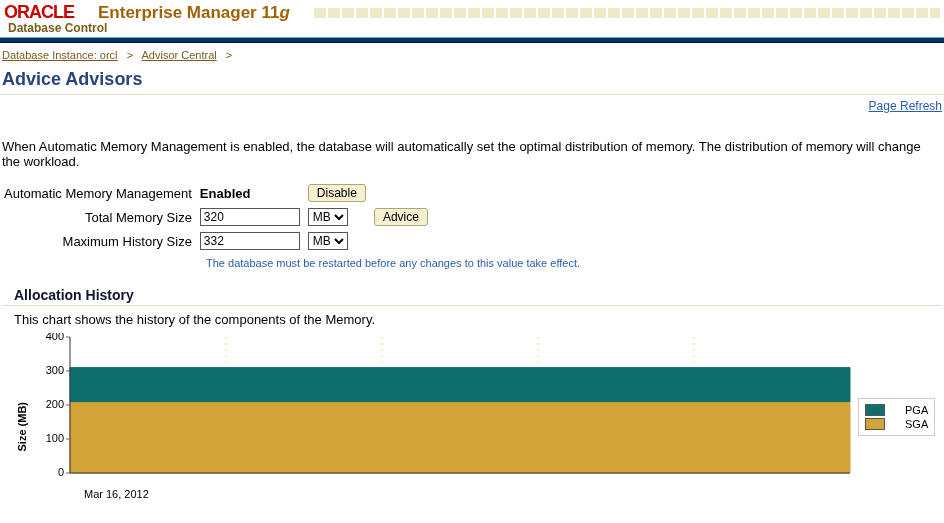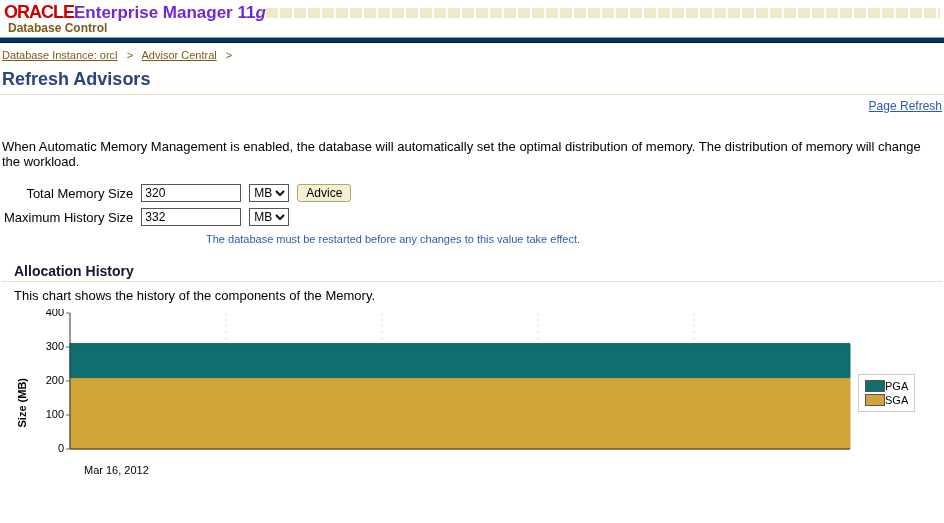--- a/index.html
+++ b/index.html
@@ -1,19 +1,19 @@
 <!DOCTYPE html>
 <html><head>
 <meta charset="utf-8">
 <style>
   body{margin:0;padding:0;font-family:Arial,Helvetica,sans-serif;font-size:12px;color:#000;background:#fff}
   .hdr{padding:2px 4px 0 4px}
-  .logo-row{display:flex;align-items:baseline;gap:0}
+  .logo-row{display:flex;align-items:baseline;gap:24px}
   .oracle{color:#c00;font:bold 18px Arial;letter-spacing:-1px}
-  .em{color:#6d28d9;font:bold 17px Arial}
+  .em{color:#a16207;font:bold 17px Arial}
   .em .g{font-style:italic}
   .stripes{flex:1;height:10px;background:repeating-linear-gradient(90deg,#eeeac8 0 12px,#fff 12px 14px)}
   .dbc{color:#7a5c1c;font:bold 12px Arial;margin:-2px 0 0 4px}
   .topbar{height:4px;background:#036;border-top:1px solid #7aa;border-bottom:1px solid #013;margin-top:2px}
   .crumbs{color:#7a5c1c;font-size:11px;padding:6px 2px}
   .crumbs a{color:#7a5c1c;text-decoration:underline}
   .crumbs .sep{color:#7a5c1c;padding:0 6px}
   h1.page{color:#2a4480;font:bold 18px Arial;margin:2px 0 4px 0;padding:0 2px}
   .thinrule{height:1px;background:#e5e1c5}
   .refresh{float:right;color:#2a5db0;font-size:12px;padding:4px 2px}
@@ -27,21 +27,21 @@
   input.text{width:92px;font-size:12px;padding:1px 3px;border:1px solid #555}
   select.unit{font-size:12px;border:1px solid #555;background:#fff}
   .note{color:#2a5db0;font-size:11px;padding-left:206px;padding-top:4px}
   h2.section{color:#0f172a;font:bold 14px Arial;margin:18px 0 2px 14px}
   .secrule{height:1px;background:#e5e1c5;margin:0 2px}
   .chartdesc{padding:6px 2px 6px 14px;font-size:13px}
   .chartwrap{display:flex;align-items:center;padding-left:14px}
   .ylab{writing-mode:vertical-rl;transform:rotate(180deg);font:bold 11px Arial;padding:0 2px 20px 4px}
   .chart{position:relative}
   .legend{margin-left:6px;border:1px solid #ccc;padding:4px 6px}
-  .legend .row{display:flex;align-items:center;gap:0;font-size:11px;padding:1px 0}
+  .legend .row{display:flex;align-items:center;gap:20px;font-size:11px;padding:1px 0}
   .swatch{width:18px;height:10px;border:1px solid #555}
   .xticks{display:flex;justify-content:space-between;font-size:11px;padding-left:38px}
   .xticks span{width:1px;white-space:nowrap}
   .datelbl{font-size:11px;padding-left:52px;padding-top:2px}
 </style>
 </head>
 <body>
 
 <div class="hdr">
   <div class="logo-row">
@@ -55,29 +55,35 @@
 </div>
 <div class="topbar"></div>
 
 <div class="crumbs">
   <a href="#">Database Instance: orcl</a>
   <span class="sep">&gt;</span>
   <a href="#">Advisor Central</a>
   <span class="sep">&gt;</span>
 </div>
 
-<h1 class="page">Refresh Advisors</h1>
+<h1 class="page">Advice Advisors</h1>
 <div class="thinrule"></div>
 <a href="#" class="refresh">Page Refresh</a>
 
 <div class="body">
   <div class="intro">When Automatic Memory Management is enabled, the database will automatically set the optimal distribution of memory. The distribution of memory will change the workload.</div>
 
   <table class="form">
     <tbody>
+        <tr>
+      <td class="lbl">Automatic Memory Management</td>
+      <td class="bold">Enabled</td>
+      <td><button class="btn">Disable</button></td>
+      <td></td>
+    </tr>
     <tr>
       <td class="lbl">Total Memory Size</td>
       <td><input class="text" type="text" value="320" style=""></td>
       <td><select class="unit"><option>MB</option></select></td>
       <td><button class="btn">Advice</button></td>
     </tr>
     <tr>
       <td class="lbl">Maximum History Size</td>
       <td><input class="text" type="text" value="332" style=""></td>
       <td><select class="unit"><option>MB</option></select></td>

